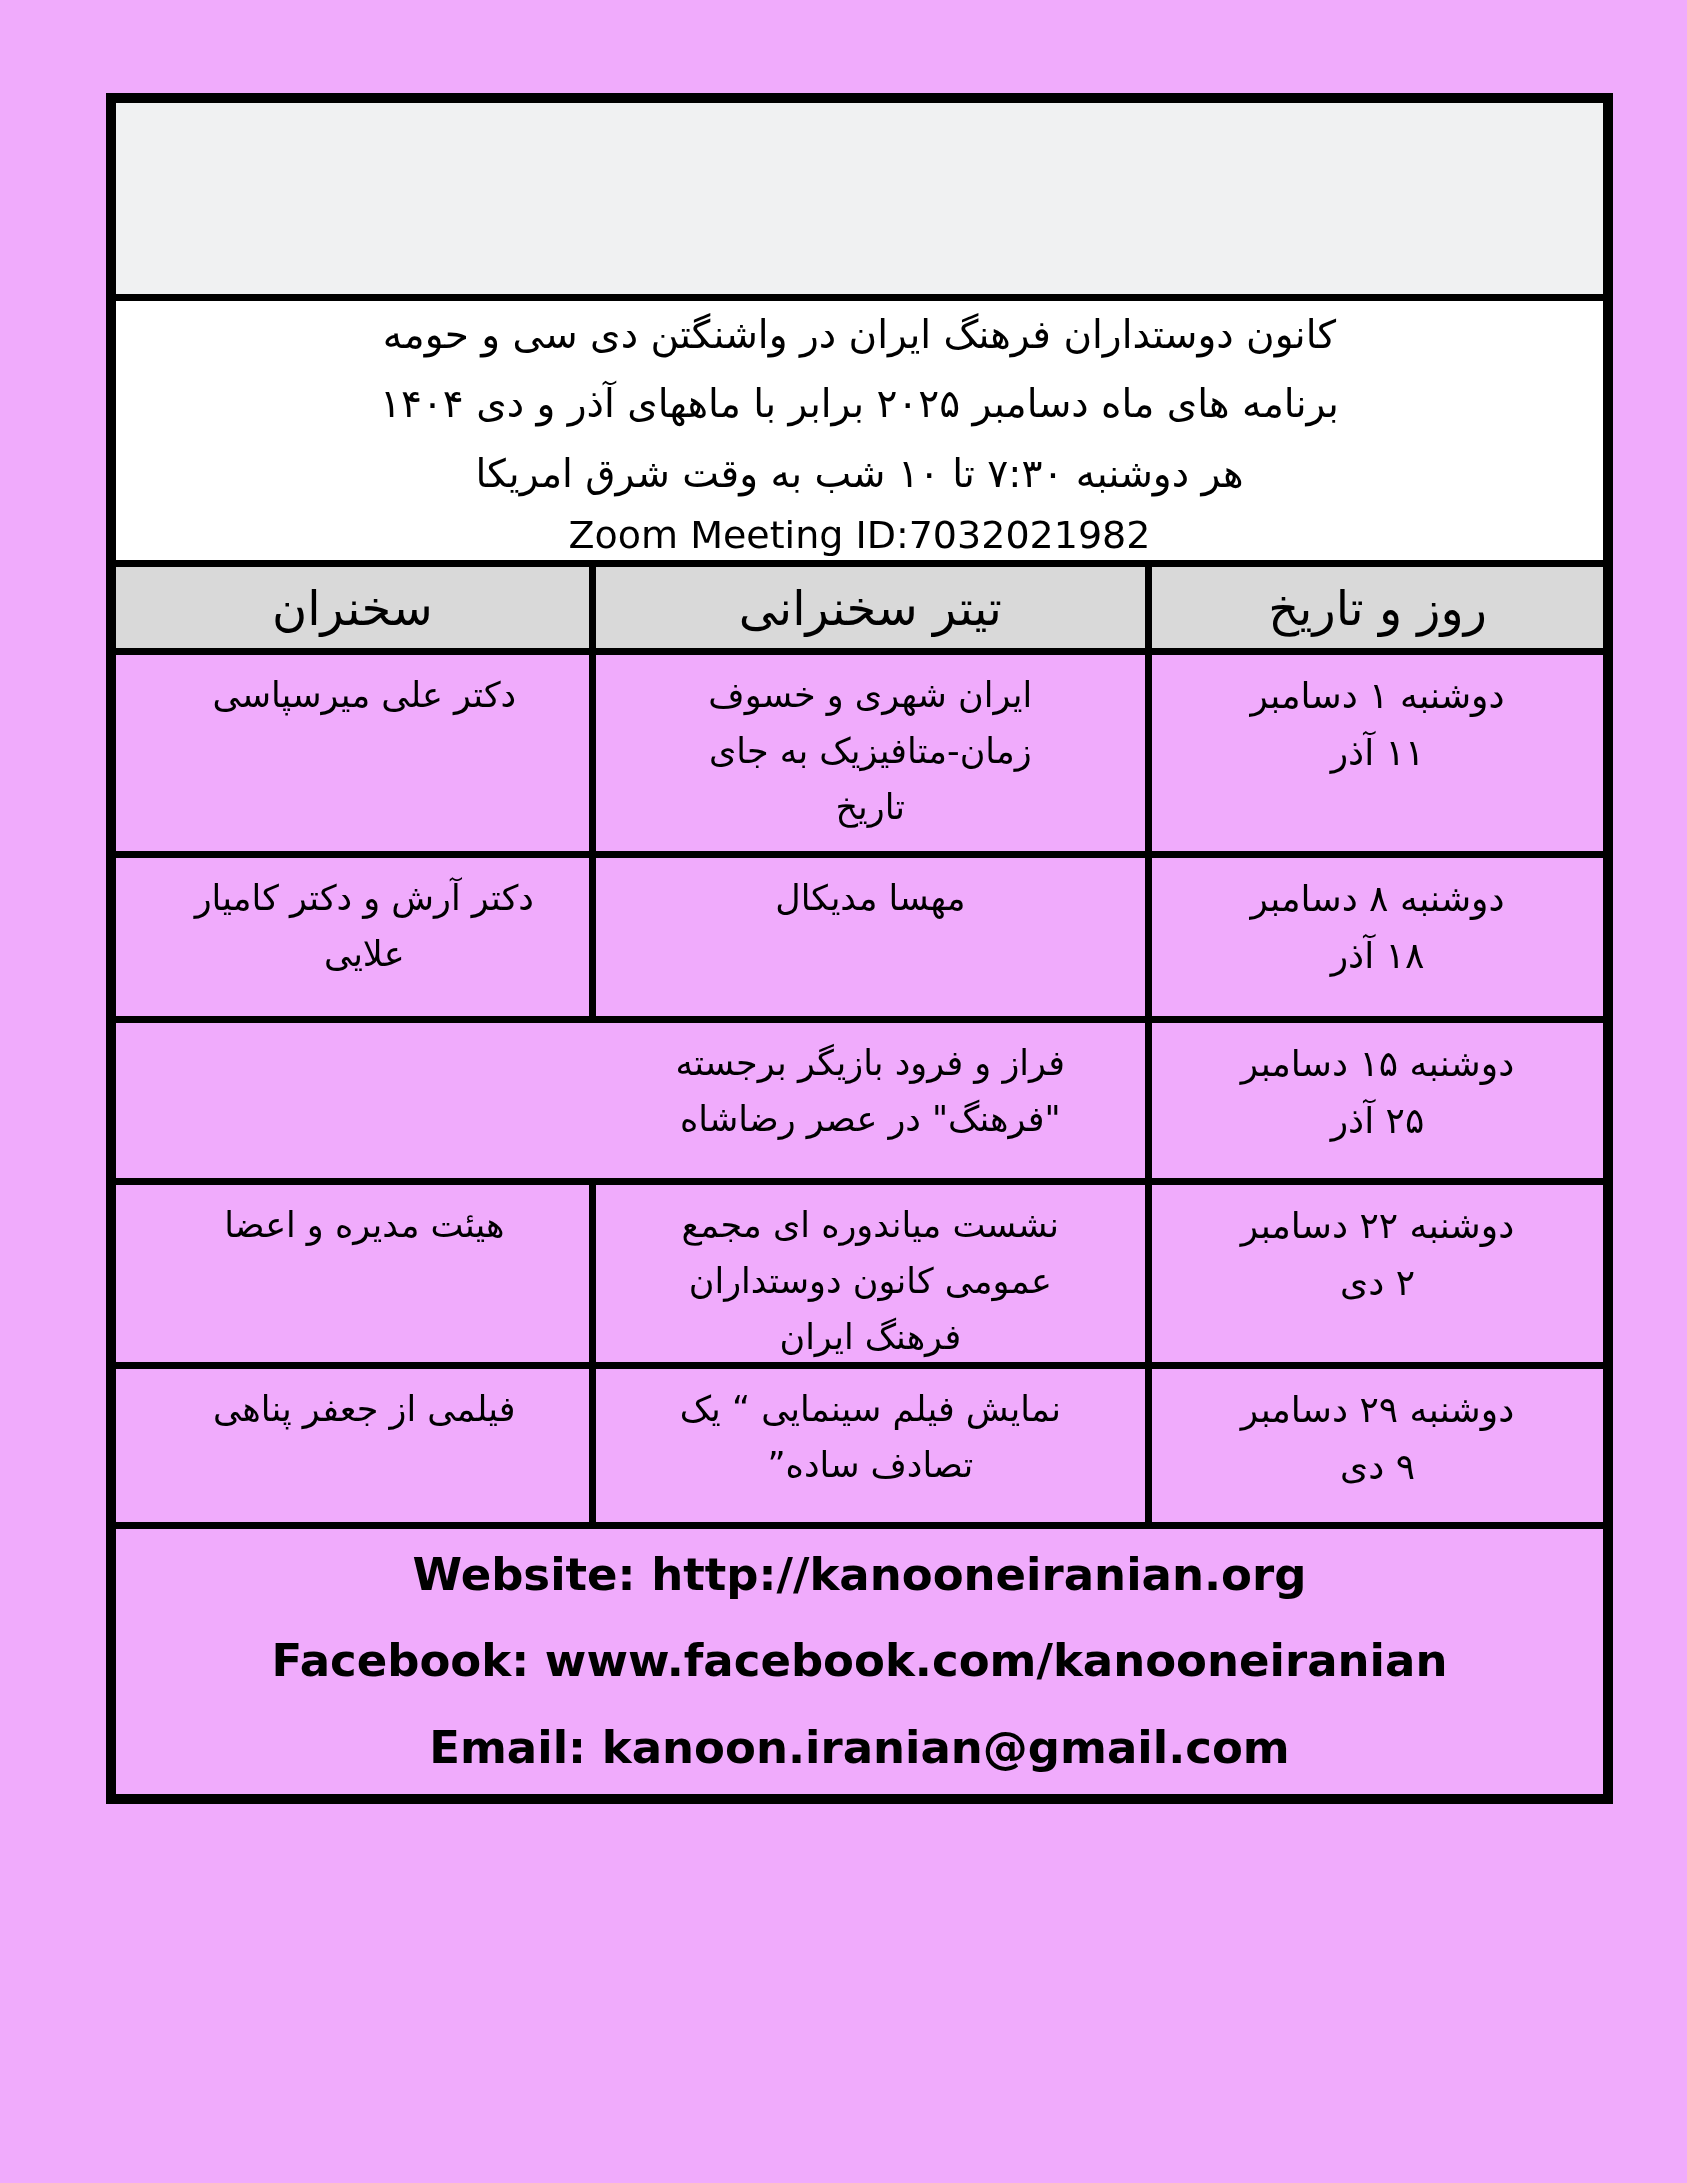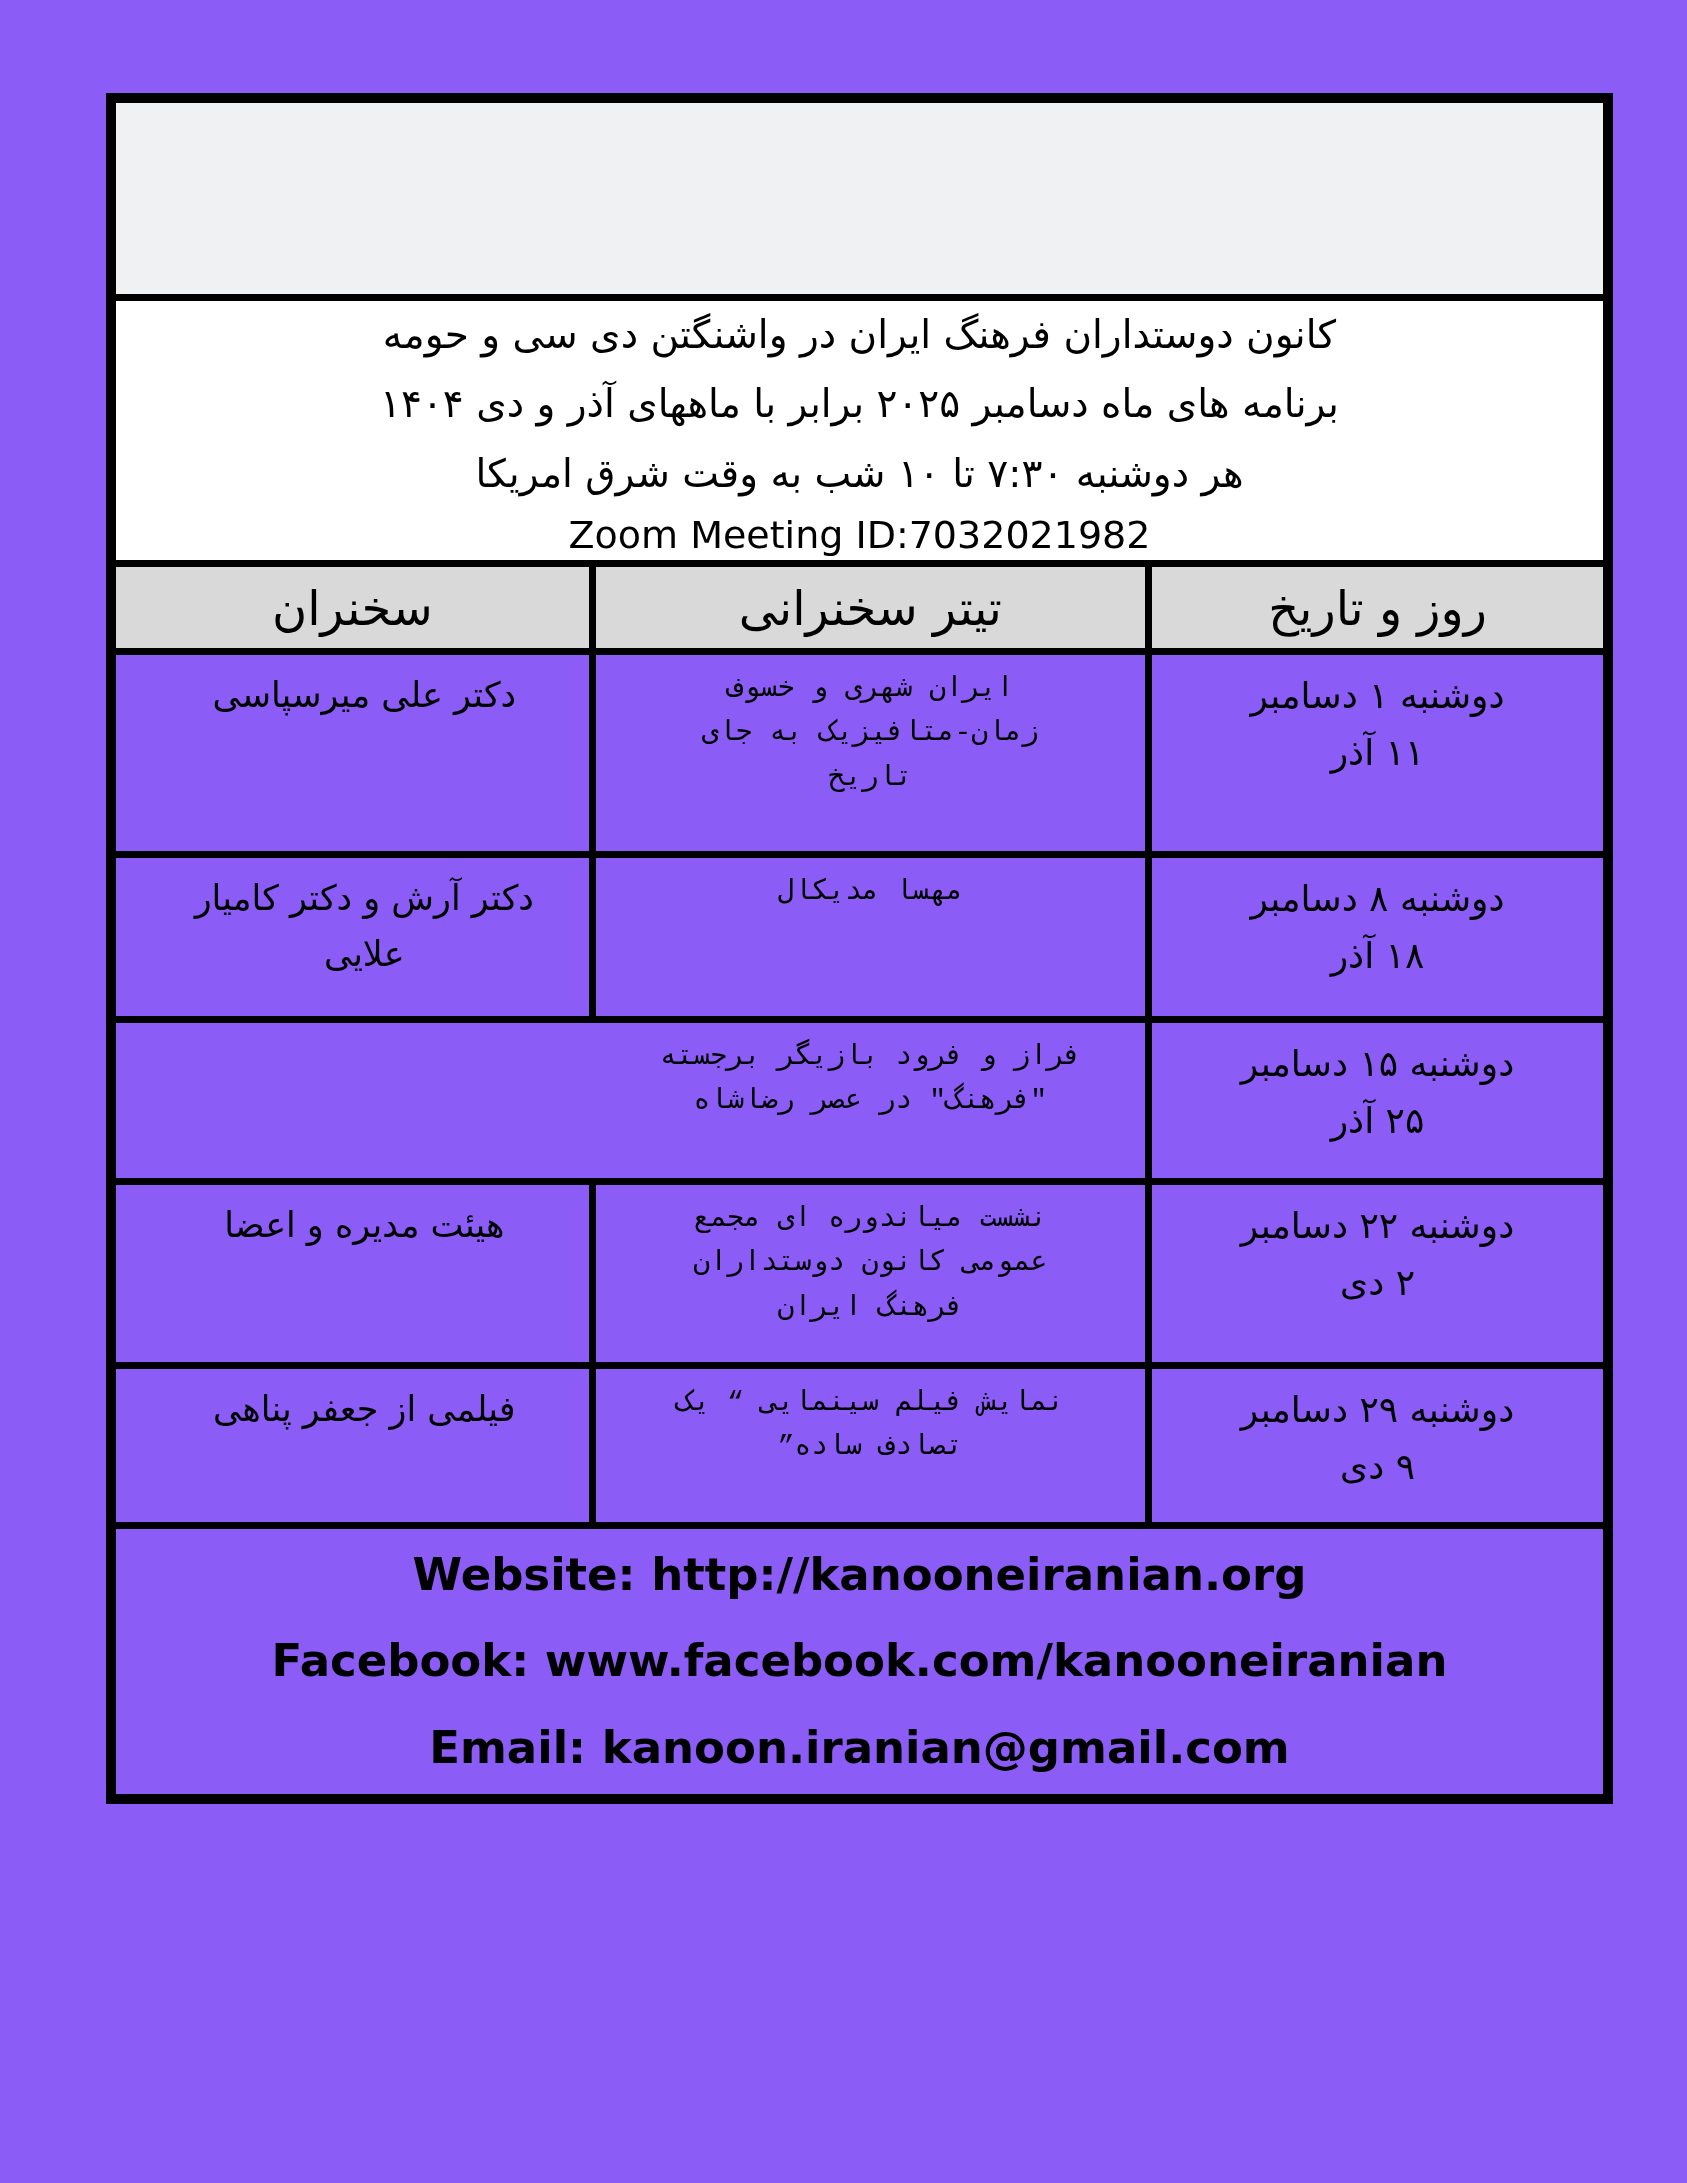--- a/index.html
+++ b/index.html
@@ -1,17 +1,17 @@
 <!DOCTYPE html>
 <html lang="fa" style="font-size:13.2px"><head>
 <meta charset="utf-8">
 <style>
   html,body { margin:0; padding:0; background:#ffffff; }
   .page {
-    position:relative; width:1687px; height:2183px; background:#8b5cf6;
+    position:relative; width:1687px; height:2183px; background:#f0abfc;
     font-family:"DejaVu Sans", sans-serif; color:#000;
   }
   .flyer {
     position:absolute; left:106px; top:93px; width:1507px;
     box-sizing:border-box; border:10px solid #000;
     direction:rtl;
   }
   .t-row { box-sizing:border-box; border-bottom:7.4px solid #000; }
   .t-row:last-child { border-bottom:none; }
 
@@ -38,21 +38,21 @@
   .col-header-row .cell {
     display:flex; align-items:center; justify-content:center;
     font-size:48px; letter-spacing:1.7px;
   }
 
   .data-row .cell {
     padding-top:11.6px; text-align:center;
     white-space:pre-line;
   }
   .cell-date  { font-size:36px; line-height:1.6; }
-  .cell-title { font-size:28px; line-height:1.6;font-family:Liberation Mono, monospace; }
+  .cell-title { font-size:35px; line-height:1.6; }
   .cell-speaker { font-size:35px; line-height:1.6;padding-left:24px; }
 
   .row-h1 { height:203px; }
   .row-h2 { height:165px; }
   .row-h3 { height:162px; }
   .row-h4 { height:184px; }
   .row-h5 { height:160px; }
 
   .footer {
     height:265px; direction:ltr; text-align:center;

